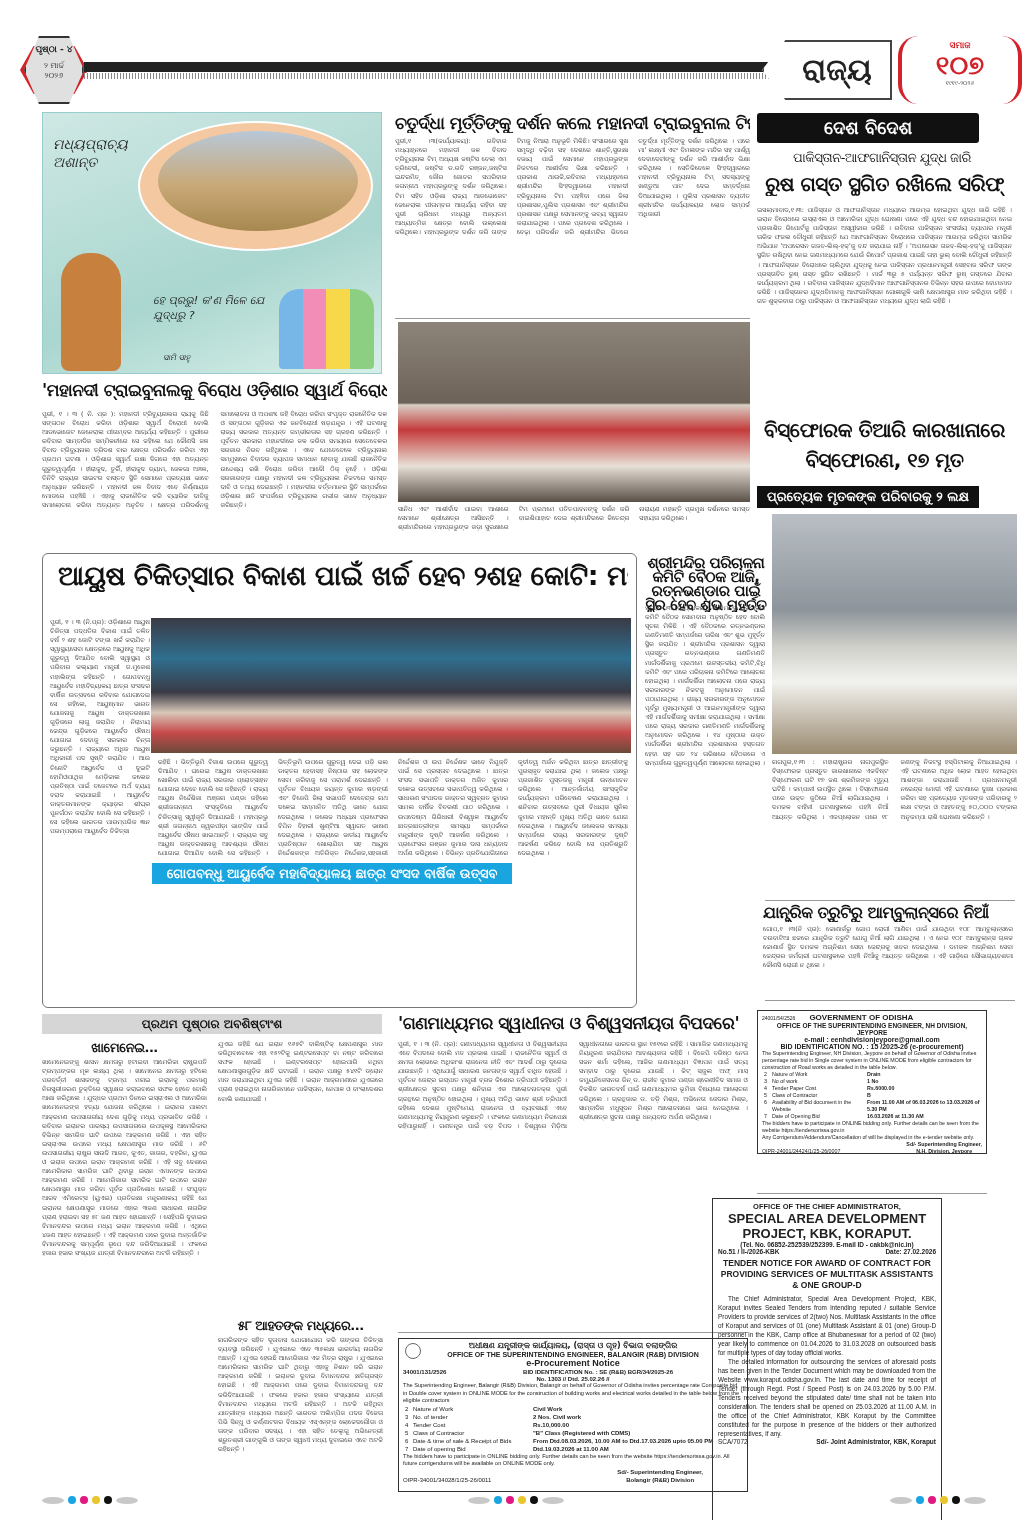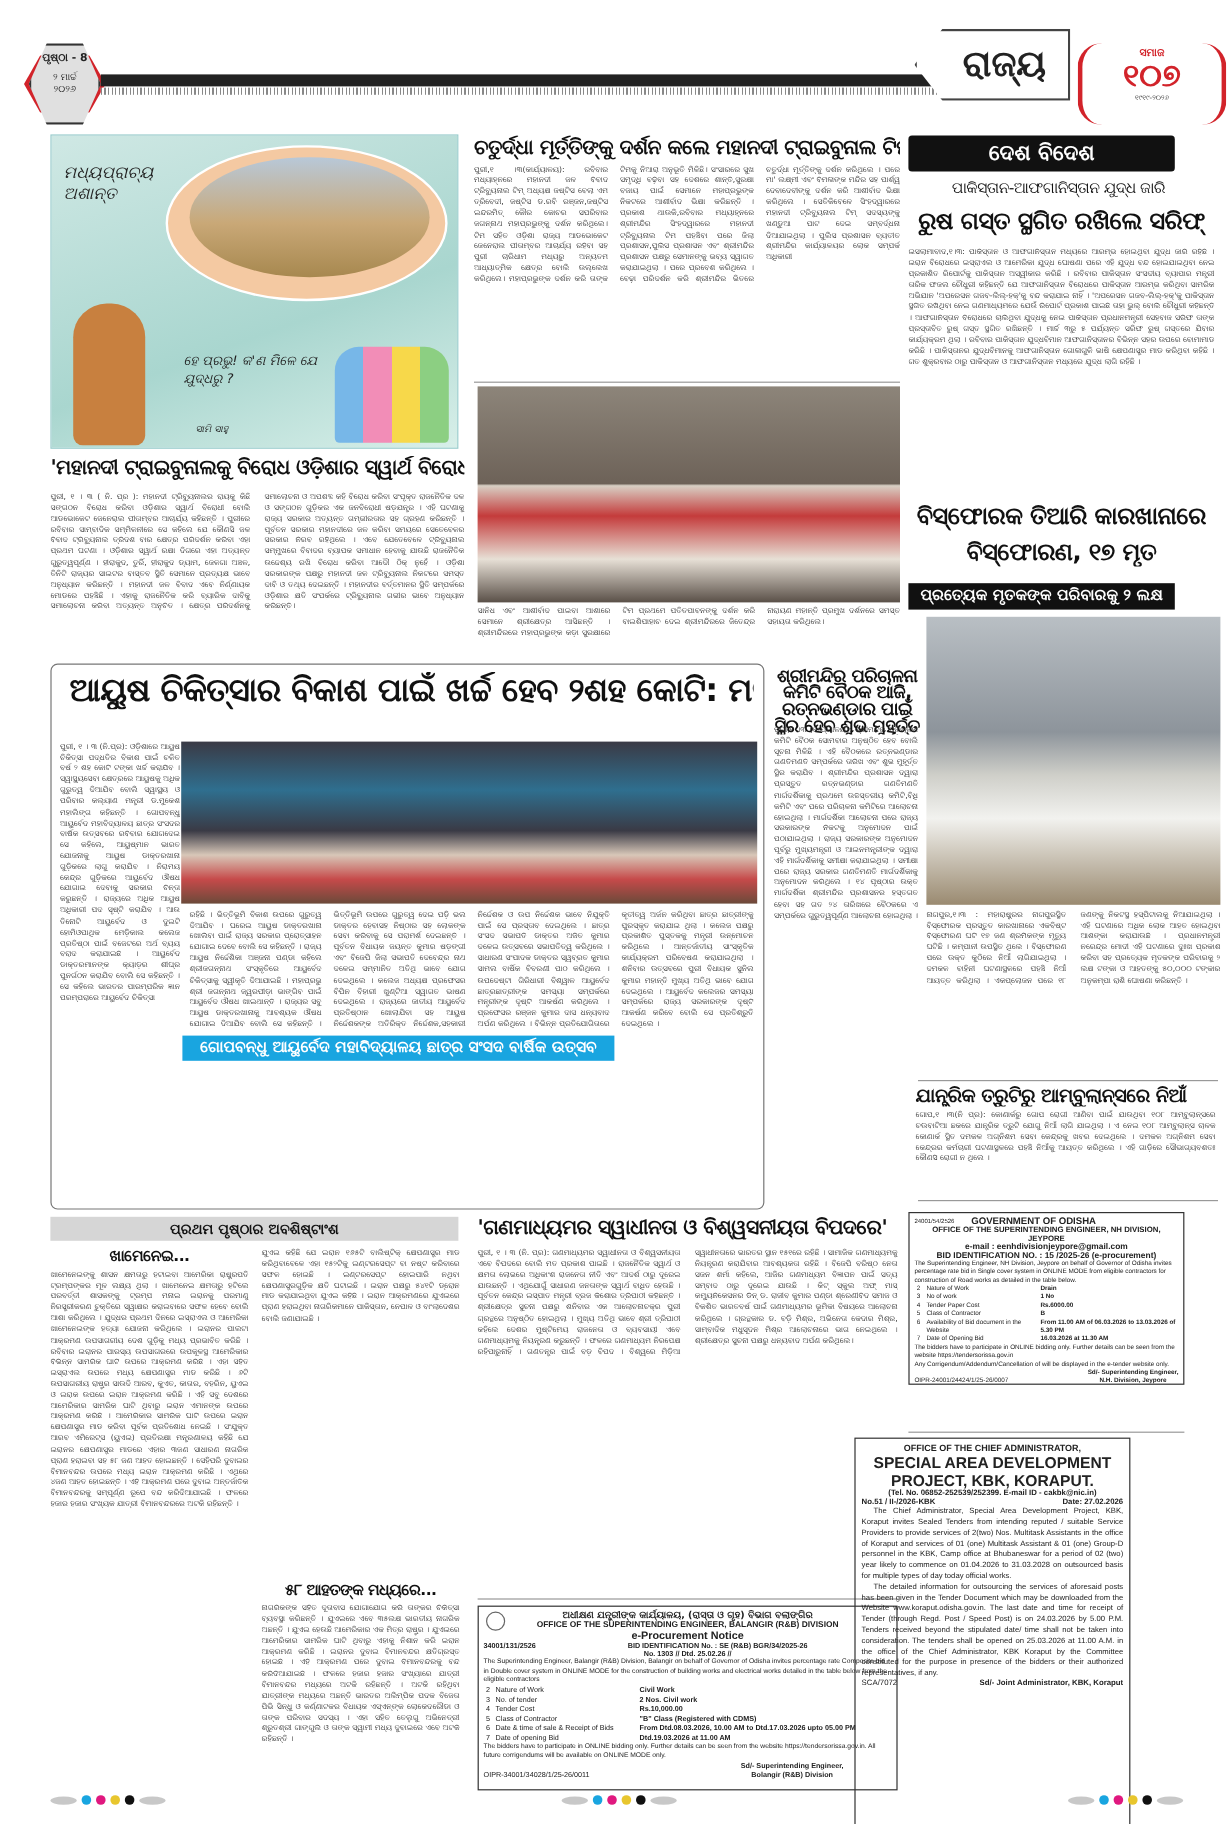--- a/index.html
+++ b/index.html
@@ -9,41 +9,41 @@
   .cols2{column-count:2;column-gap:12px}
   .cols3{column-count:3;column-gap:10px}
   .cols4{column-count:4;column-gap:10px}
   .hl{font-family:"DejaVu Sans",sans-serif;font-weight:bold;color:#111;white-space:nowrap;overflow:hidden;letter-spacing:-0.5px}
   .ph{background:#ccc;overflow:hidden}
   
   #pagetag{left:24px;top:36px;width:60px;height:68px;background:#e0e0e0;clip-path:polygon(25% 0,75% 0,100% 50%,75% 100%,25% 100%,0 50%);border:2px solid #333}
   .redbar{background:#d2232a}
   .rule-thick{left:84px;top:62px;width:700px;height:10px;background:#222}
   .rule-dots{left:84px;top:73px;width:700px;height:6px;background:repeating-linear-gradient(90deg,#888 0 1px,#fff 1px 3px)}
-  #sectag{left:762px;top:24px;width:130px;height:60px;background:#fff;border:2px solid #444;clip-path:polygon(18% 0,100% 0,100% 100%,18% 100%,0 50%)}
+  #sectag{left:762px;top:40px;width:130px;height:60px;background:#fff;border:2px solid #444;clip-path:polygon(18% 0,100% 0,100% 100%,18% 100%,0 50%)}
   #logo{left:898px;top:36px;width:124px;height:68px;border-left:4px solid #d2232a;border-right:4px solid #d2232a;border-radius:20px}
   .bar-black{background:#111;color:#fff;font-weight:bold;text-align:center}
   .bar-gray{background:#d6d6d6;color:#111;font-weight:bold;text-align:center}
   .bar-cyan{background:#19a5e0;color:#fff;font-weight:bold;text-align:center}
   .rule{height:1px;background:#999}
   .box{border:1.5px solid #777;border-radius:6px}
   .notice{border:1.5px solid #333;font-family:"Liberation Sans",sans-serif;color:#222}
   .notice .t{font-weight:bold;text-align:center}
   .notice table{border-collapse:collapse;width:100%}
   .notice td{font-size:6px;line-height:8px;vertical-align:top;padding:0 2px}
   .regmarks{display:flex;gap:4px;align-items:center}
   .regmarks .ov{width:22px;height:7px;border-radius:50%;background:#c8c8c8}
   .regmarks .dot{width:8px;height:8px;border-radius:50%}
 </style>
 </head>
 <body>
 
 <div class="abs redbar" style="left:20px;top:46px;width:68px;height:48px;clip-path:polygon(20% 0,80% 0,100% 50%,80% 100%,20% 100%,0 50%)"></div>
 <div class="abs" id="pagetag">
-  <div style="font-size:9px;text-align:center;margin-top:6px;font-weight:bold">ପୃଷ୍ଠା - 8</div>
+  <div style="font-size:9px;text-align:center;margin-top:6px;font-weight:bold">ପୃଷ୍ଠା - ୪</div>
   <div style="font-size:8px;text-align:center;margin-top:6px">୨ ମାର୍ଚ୍ଚ</div>
   <div style="font-size:8px;text-align:center">୨୦୨୬</div>
 </div>
 <div class="abs rule-thick"></div>
 <div class="abs rule-dots"></div>
 <div class="abs" id="sectag">
   <div style="font-size:30px;font-weight:bold;text-align:center;padding-left:20px;line-height:56px">ରାଜ୍ୟ</div>
 </div>
 <div class="abs" id="logo">
   <div style="font-size:9px;color:#d2232a;text-align:center;margin-top:4px;font-weight:bold">ସମାଜ</div>
@@ -223,20 +223,21 @@
 <div class="abs rule" style="left:757px;top:1193px;width:230px"></div>
 
 <div class="abs notice" style="left:712px;top:1198px;width:230px;height:368px;padding:3px 5px">
   <div class="t" style="font-size:7.5px">OFFICE OF THE CHIEF ADMINISTRATOR,</div>
   <div class="t" style="font-size:13px">SPECIAL AREA DEVELOPMENT PROJECT, KBK, KORAPUT.</div>
   <div class="t" style="font-size:6.5px">(Tel. No. 06852-252539/252399. E-mail ID - cakbk@nic.in)</div>
   <div style="display:flex;justify-content:space-between;font-size:6.5px;font-weight:bold">
     <span>No.51 / II-/2026-KBK</span>
     <span>Date: 27.02.2026</span>
   </div>
+  <div class="t" style="font-size:8.5px;line-height:11px;margin:3px 0">TENDER NOTICE FOR AWARD OF CONTRACT FOR PROVIDING SERVICES OF MULTITASK ASSISTANTS &amp; ONE GROUP-D</div>
   <div style="font-size:6.4px;line-height:9px;text-align:justify;text-indent:10px">The Chief Administrator, Special Area Development Project, KBK, Koraput invites Sealed Tenders from intending reputed / suitable Service Providers to provide services of 2(two) Nos. Multitask Assistants in the office of Koraput and services of 01 (one) Multitask Assistant &amp; 01 (one) Group-D personnel in the KBK, Camp office at Bhubaneswar for a period of 02 (two) year likely to commence on 01.04.2026 to 31.03.2028 on outsourced basis for multiple types of day today official works.</div>
   <div style="font-size:6.4px;line-height:9px;text-align:justify;text-indent:10px">The detailed information for outsourcing the services of aforesaid posts has been given in the Tender Document which may be downloaded from the Website www.koraput.odisha.gov.in. The last date and time for receipt of Tender (through Regd. Post / Speed Post) is on 24.03.2026 by 5.00 P.M. Tenders received beyond the stipulated date/ time shall not be taken into consideration. The tenders shall be opened on 25.03.2026 at 11.00 A.M. in the office of the Chief Administrator, KBK Koraput by the Committee constituted for the purpose in presence of the bidders or their authorized representatives, if any.</div>
   <div style="display:flex;justify-content:space-between;font-size:6.5px">
     <span>SCA/7072</span>
     <span style="font-weight:bold">Sd/- Joint Administrator, KBK, Koraput</span>
   </div>
 </div>
 
 <div class="abs regmarks" style="left:42px;top:1496px">
   <span class="ov"></span>

